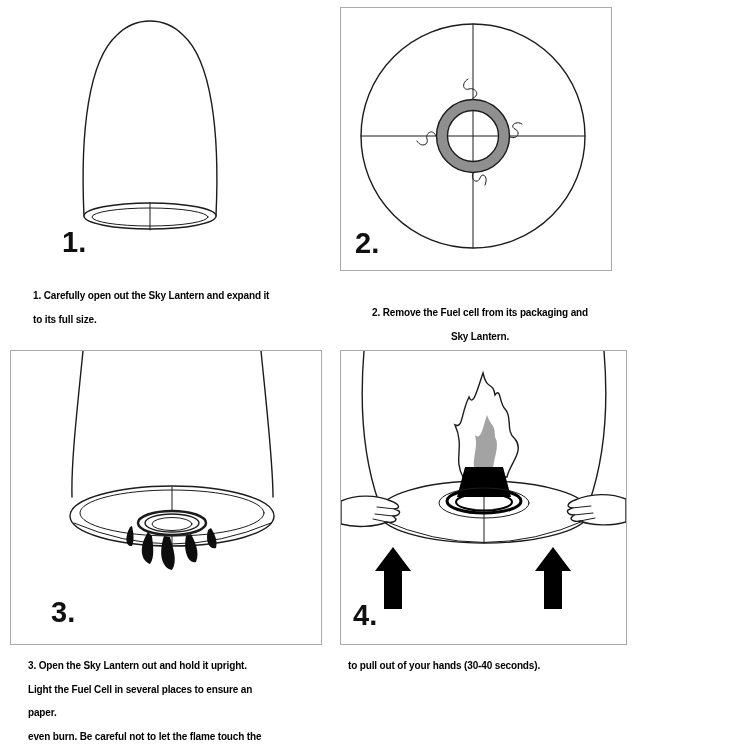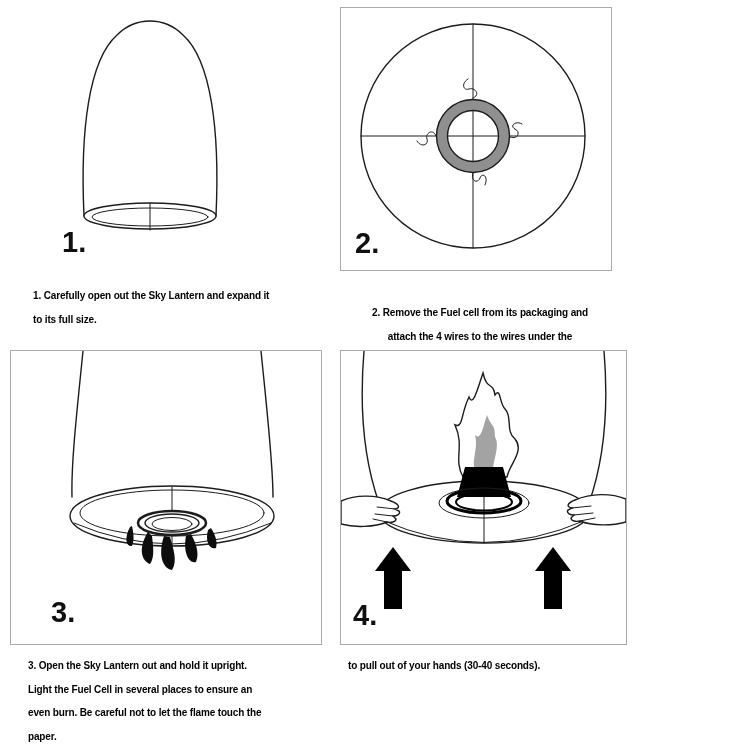--- a/index.html
+++ b/index.html
@@ -60,21 +60,20 @@
   <div class="abs step-num" style="left:14px;top:219px;">2.</div>
 </div>
 
 <div class="abs caption" style="left:33px;top:284px;width:305px;">
   <div class="cap-line">1. Carefully open out the Sky Lantern and expand it</div>
   <div class="cap-line">to its full size.</div>
 </div>
 
 <div class="abs caption cap-center" style="left:344px;top:284px;width:272px;">
   <div class="cap-line">2. Remove the Fuel cell from its packaging and</div>
-  <div class="cap-line">attach the 4 wires to the wires under the</div>
   <div class="cap-line">Sky Lantern.</div>
 </div>
 
 <div class="abs panel-box" style="left:10px;top:350px;width:312px;height:295px;">
   <svg width="310" height="293" viewBox="0 0 310 293">
 
     <path class="ln" d="M72,0 C66,60 60,112 61,146"></path>
     <path class="ln" d="M250,0 C256,60 262,112 262,146"></path>
 
     <ellipse class="ln fillwhite" cx="161" cy="165" rx="102" ry="30"></ellipse>
@@ -134,19 +133,19 @@
 
     <polygon points="34,220 52,196 70,220 61,220 61,258 43,258 43,220" fill="#000000"></polygon>
     <polygon points="194,220 212,196 230,220 221,220 221,258 203,258 203,220" fill="#000000"></polygon>
   </svg>
   <div class="abs step-num" style="left:12px;top:248px;">4.</div>
 </div>
 
 <div class="abs caption" style="left:28px;top:654px;width:315px;">
   <div class="cap-line">3. Open the Sky Lantern out and hold it upright.</div>
   <div class="cap-line">Light the Fuel Cell in several places to ensure an</div>
+  <div class="cap-line">paper.</div>
   <div class="cap-line">even burn. Be careful not to let the flame touch the</div>
-  <div class="cap-line">paper.</div>
 </div>
 
 <div class="abs caption" style="left:348px;top:654px;width:400px;">
   <div class="cap-line">to pull out of your hands (30-40 seconds).</div>
 </div>
 
 </body></html>

